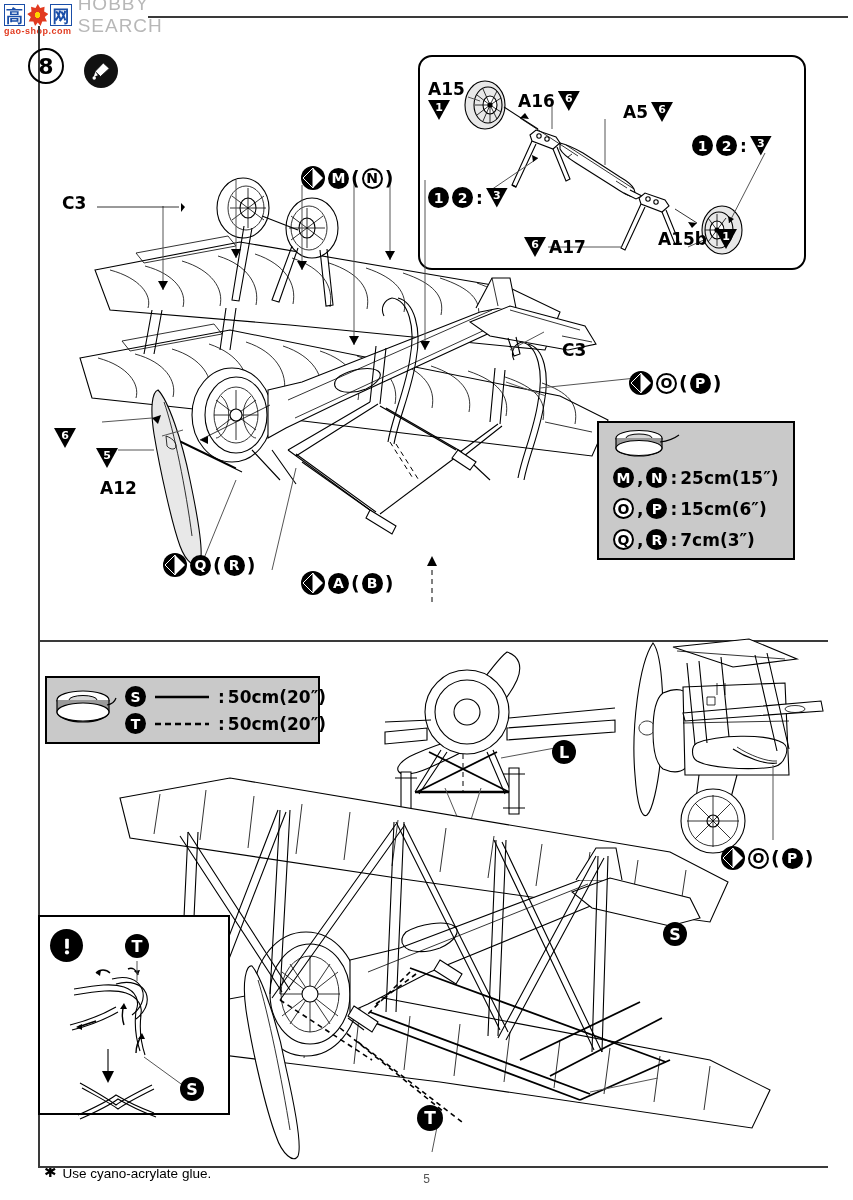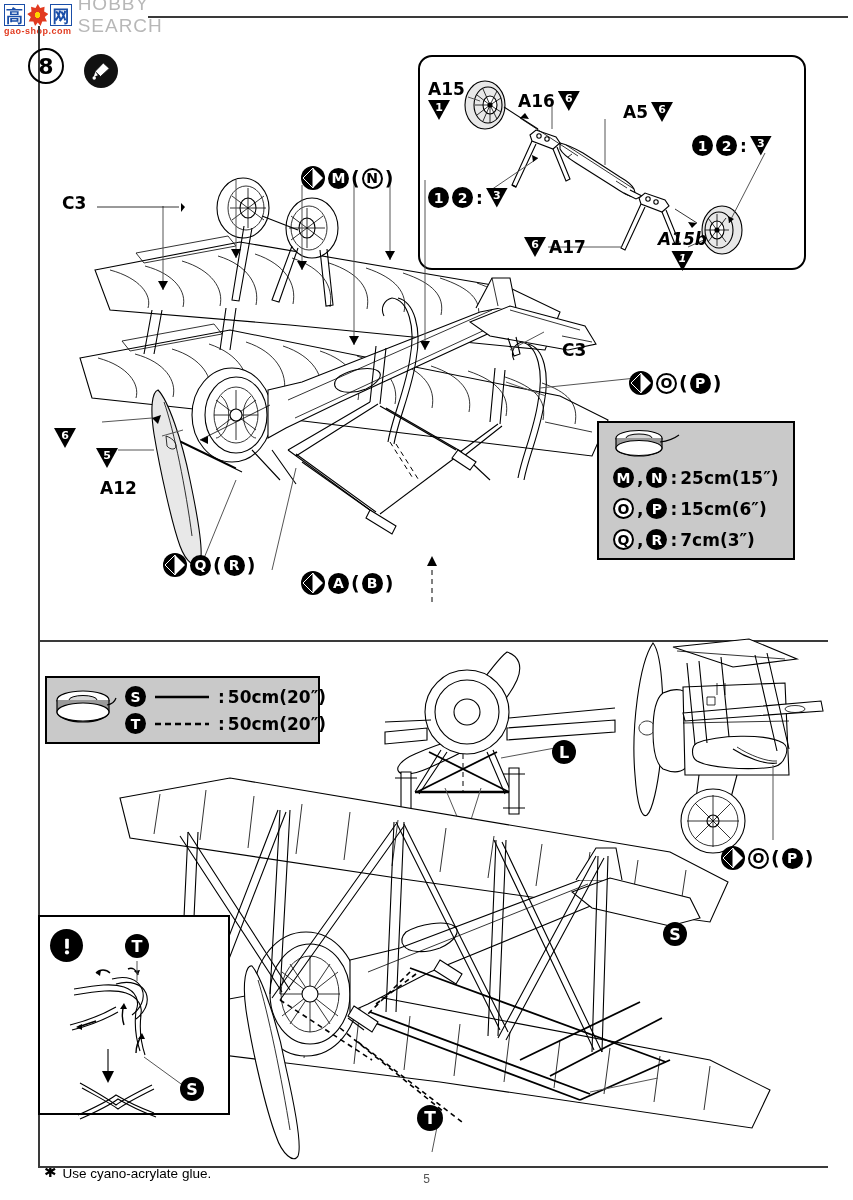--- a/index.html
+++ b/index.html
@@ -213,21 +213,21 @@
     <div class="partlbl" style="left:168px; top:45px;margin-left:35px;">
       <span>A5</span>
       <span class="tri">6</span>
     </div>
 
     <div class="partlbl" style="left:104px; top:180px;">
       <span class="tri">6</span>
       <span>A17</span>
     </div>
 
-    <div class="partlbl" style="left:238px; top:172px; flex-direction:column; align-items:center; gap:2px;font-style:italic;">
+    <div class="partlbl" style="left:238px; top:172px; flex-direction:row; align-items:center; gap:8px;">
       <span>A15b</span>
       <span class="tri">1</span>
     </div>
 
     <div class="partlbl" style="left:8px; top:130px;">
       <span class="badge fill">1</span>
       <span class="badge fill">2</span>
       <span>:</span>
       <span class="tri">3</span>
     </div>

